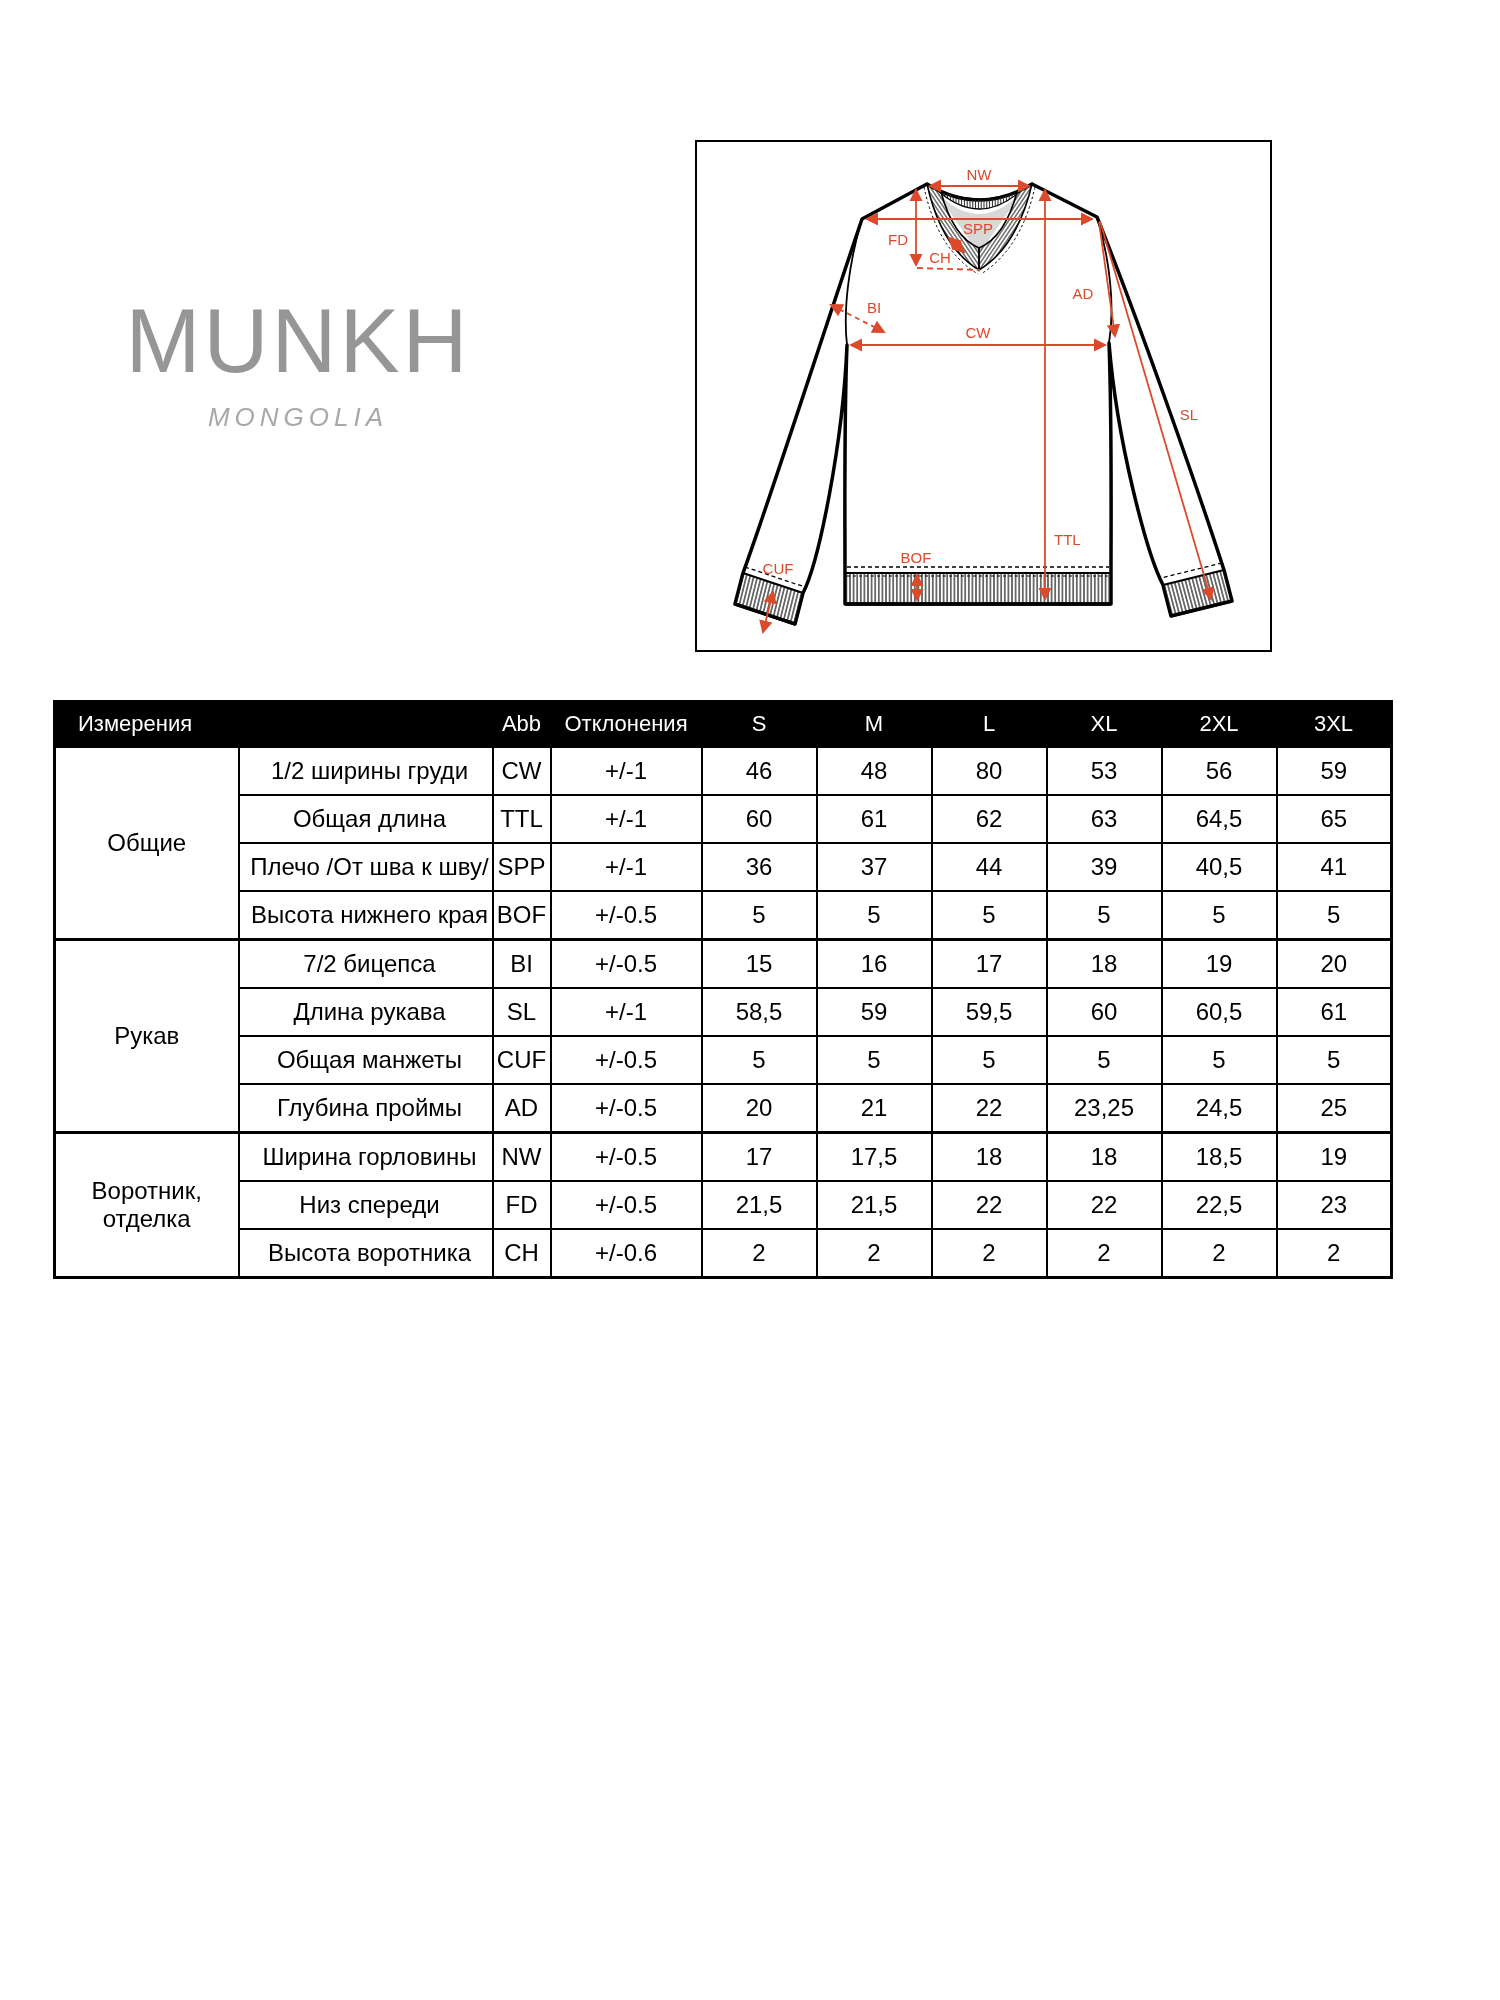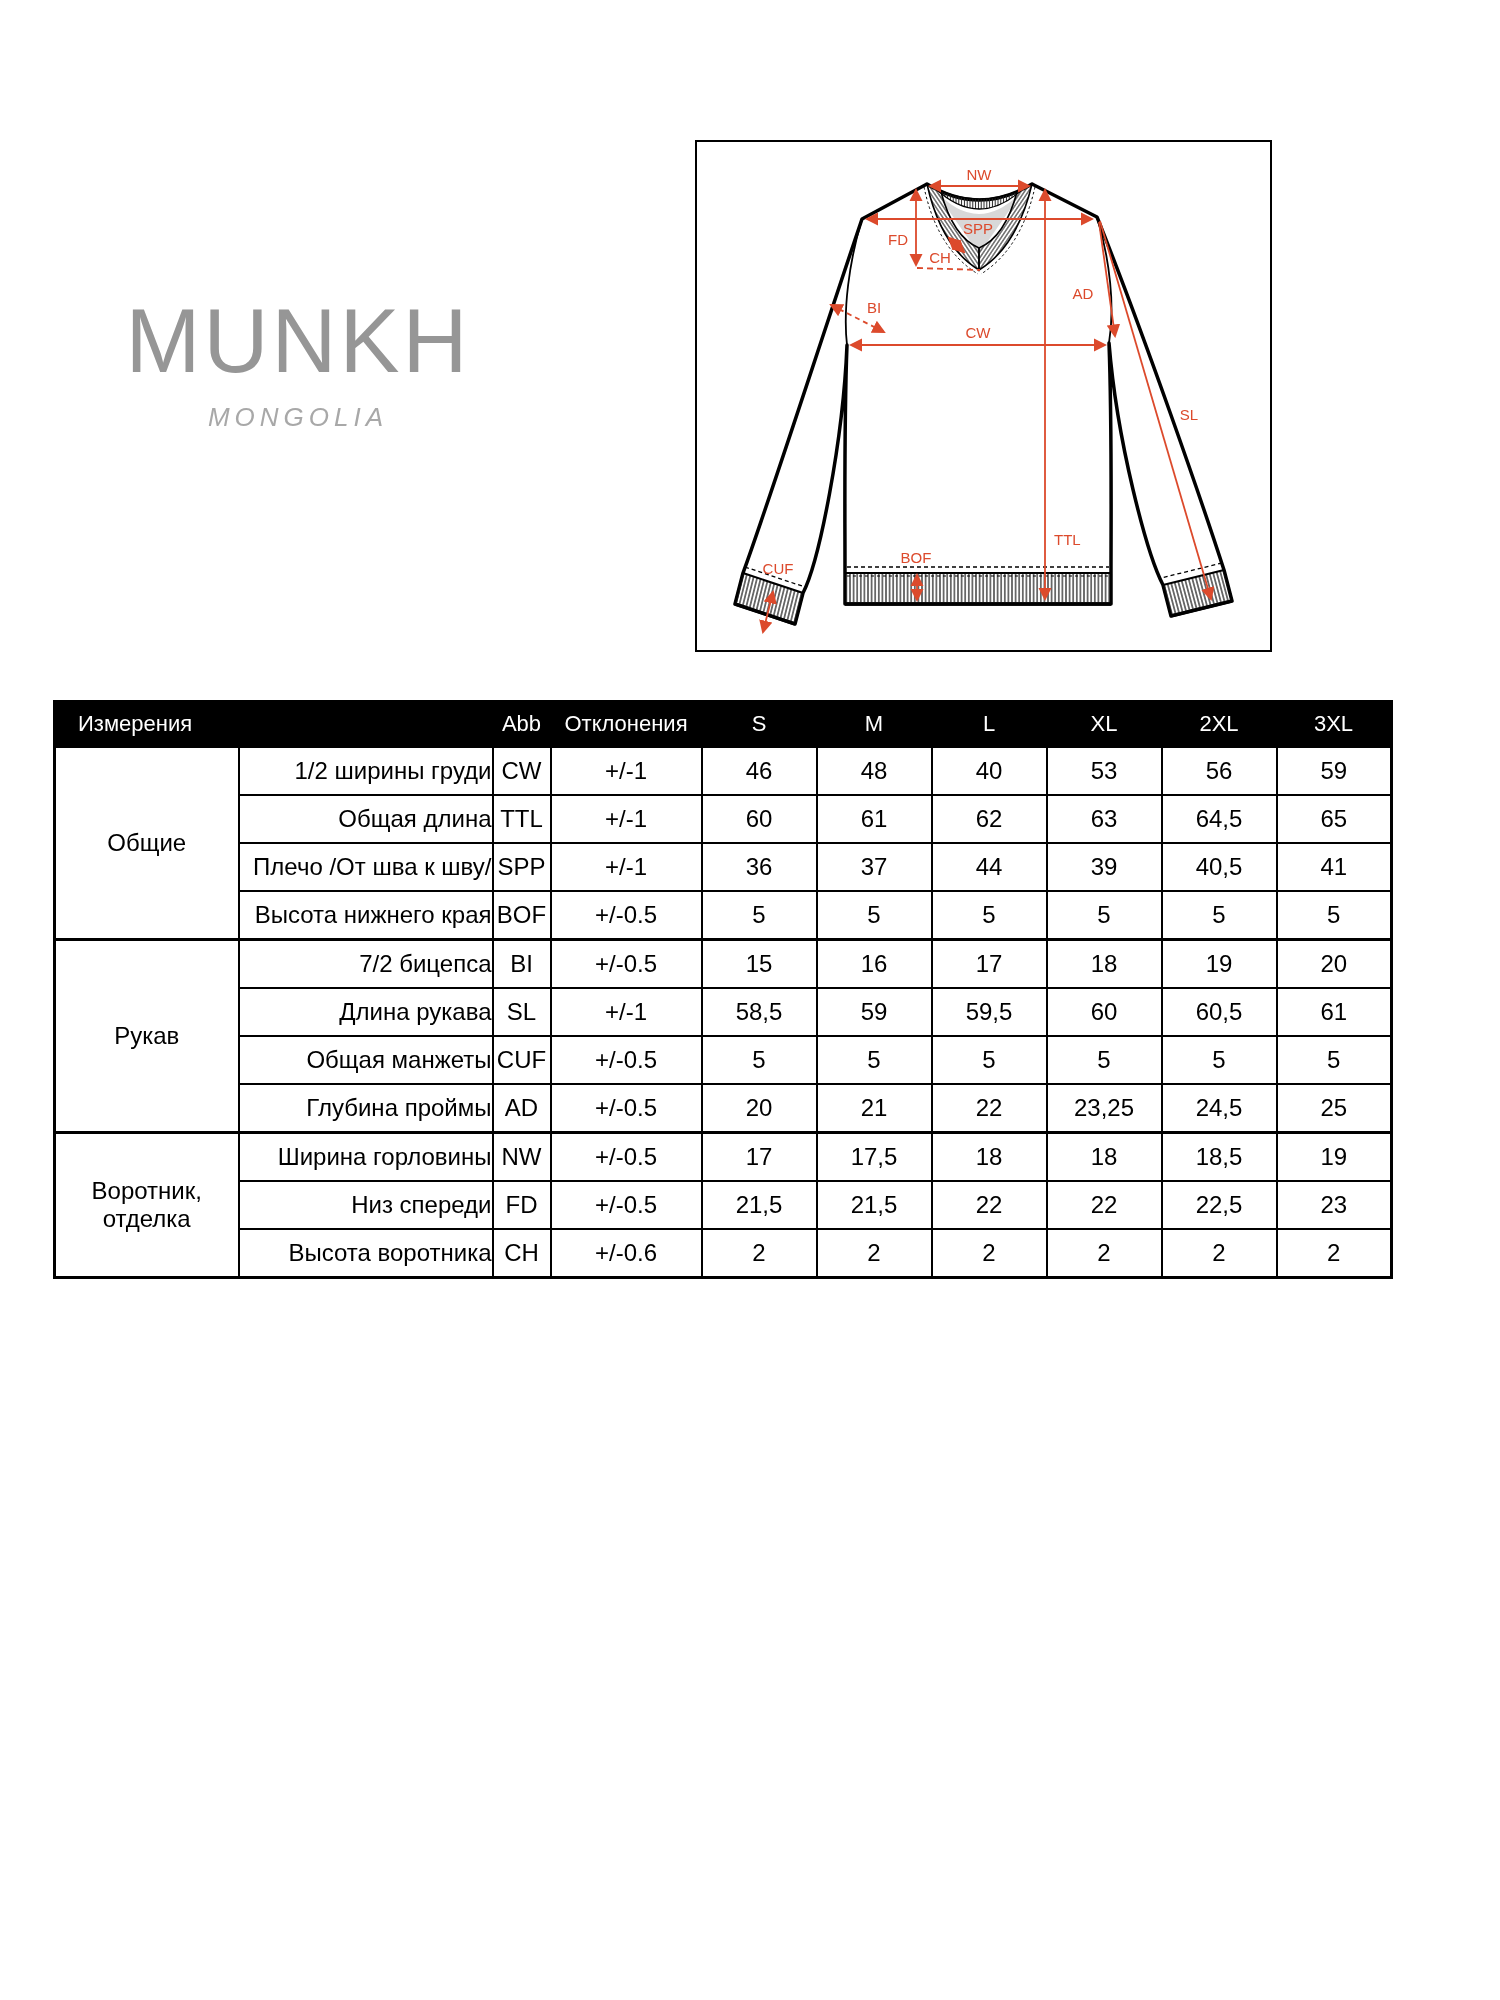--- a/index.html
+++ b/index.html
@@ -21,21 +21,21 @@
   table.size-table{position:absolute;left:53px;top:700px;width:1337px;
         border-collapse:collapse;table-layout:fixed;background:#737373;
         font-family:"Liberation Sans",sans-serif;}
   table.size-table,table.size-table td{border:2px solid #000;}
   table.size-table{border:3px solid #000;}
   thead th{background:#000;color:#fff;font-weight:400;font-size:22px;height:42px;
            border:1px solid #000;text-align:center;padding:0;}
   thead th.h-left{text-align:left;padding-left:22px;}
   tbody td{height:46px;text-align:center;vertical-align:middle;font-size:24px;color:#000;
            padding:0;background:#fff;}
-  td.name-cell{text-align:right;padding-left:8px;font-size:24px;}
+  td.name-cell{text-align:center;padding-left:8px;font-size:24px;}
   td.group-cell{font-size:24px;white-space:pre-line;line-height:1.15;}
   tr.group-start td{border-top:3px solid #000;}
 </style>
 </head>
 <body>
 
 <div class="page">
 
   <div class="logo">
     <div class="logo-brand">MUNKH</div>
@@ -164,21 +164,21 @@
     </thead>
     <tbody>
 
       <tr class="group-start">
         <td rowspan="4" class="group-cell">Общие</td>
         <td class="name-cell">1/2 ширины груди</td>
         <td>CW</td>
         <td>+/-1</td>
         <td>46</td>
         <td>48</td>
-        <td>40</td>
+        <td>80</td>
         <td>53</td>
         <td>56</td>
         <td>59</td>
       </tr>
       <tr>
         <td class="name-cell">Общая длина</td>
         <td>TTL</td>
         <td>+/-1</td>
         <td>60</td>
         <td>61</td>

